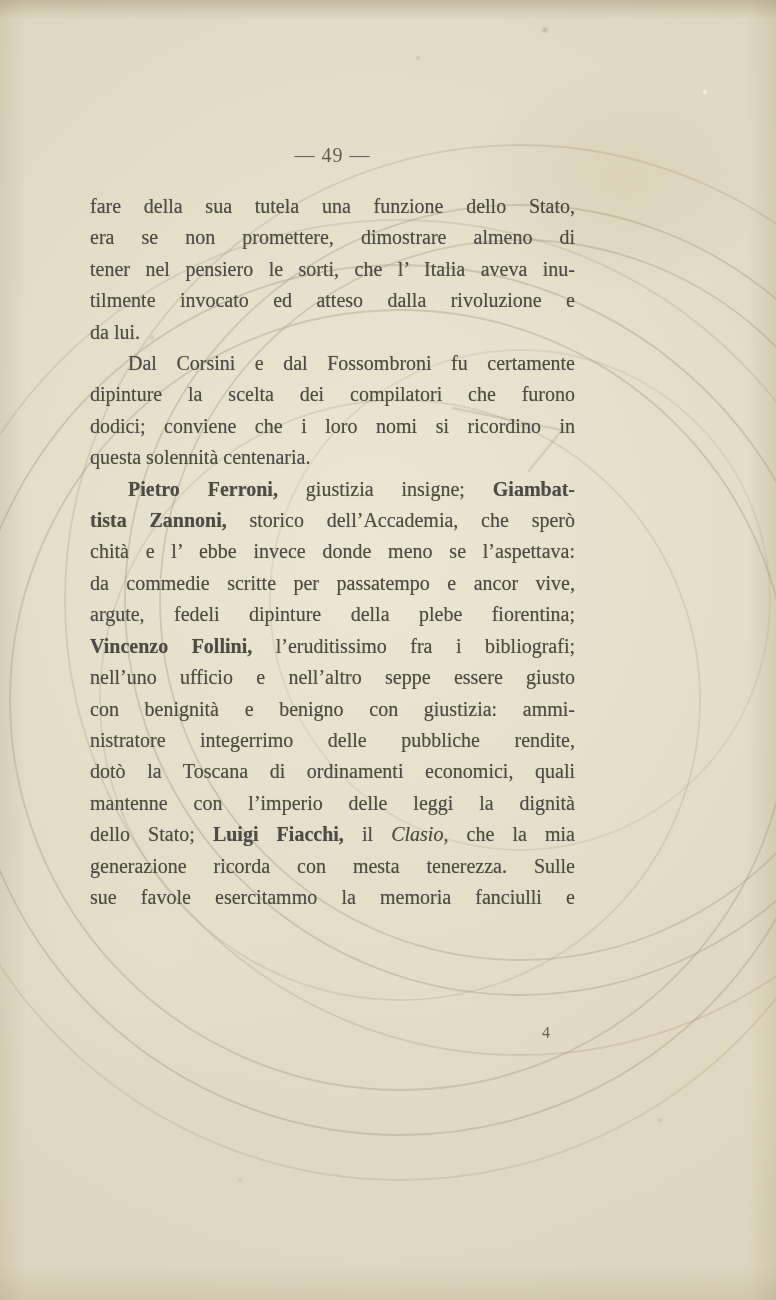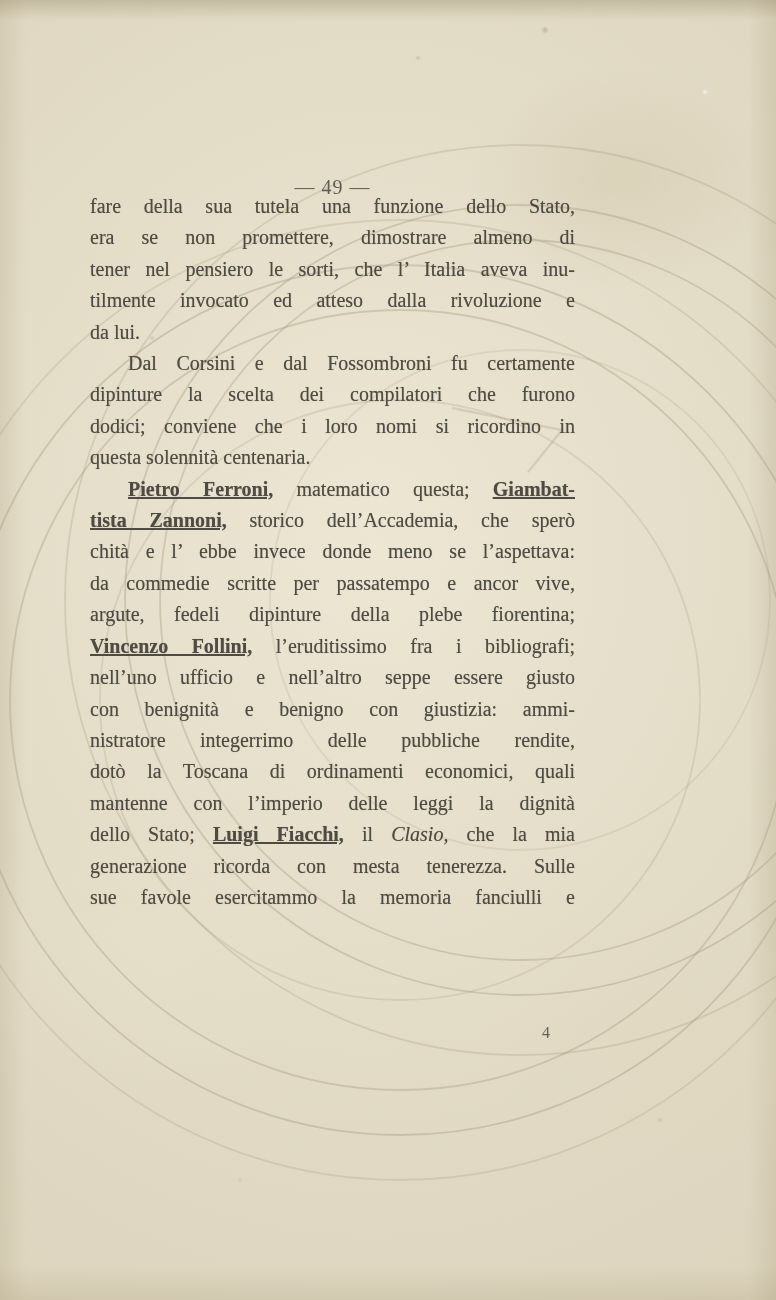--- a/index.html
+++ b/index.html
@@ -39,34 +39,33 @@
   }
   #stamp-svg { position: absolute; left: 0; top: 0; }
   #page-number {
     position: absolute;
     left: 90px; top: 144px; width: 485px;
     text-align: center;
     font-size: 20px;
     letter-spacing: 1px;
     color: var(--ink);
     opacity: .88;
-    margin-top: 32px;
   }
   #page-body-text {
     position: absolute;
     left: 90px; top: 191px; width: 485px;
     font-size: 20px;
     line-height: 31.4px;
     color: var(--ink);
     text-shadow: 0 0 0.7px rgba(92,87,74,.55);
   }
   .line { text-align: justify; text-align-last: justify; white-space: normal; }
   .line.end { text-align-last: left; }
   .line.indent { text-indent: 38px; }
-  .b { font-weight: bold; text-decoration: underline; }
+  .b { font-weight: bold; }
   .i { font-style: italic; }
   #signature-mark {
     position: absolute;
     left: 526px; top: 1024px; width: 40px;
     text-align: center;
     font-size: 16px;
     color: var(--ink);
     opacity: .85;
   }
 </style>
@@ -94,21 +93,21 @@
   <div id="page-body-text">
       <div class="line"><span>fare della sua tutela una funzione dello Stato,</span></div>
       <div class="line"><span>era se non promettere, dimostrare almeno di</span></div>
       <div class="line"><span>tener nel pensiero le sorti, che l’ Italia aveva inu-</span></div>
       <div class="line"><span>tilmente invocato ed atteso dalla rivoluzione e</span></div>
       <div class="line end"><span>da lui.</span></div>
       <div class="line indent"><span>Dal Corsini e dal Fossombroni fu certamente</span></div>
       <div class="line"><span>dipinture la scelta dei compilatori che furono</span></div>
       <div class="line"><span>dodici; conviene che i loro nomi si ricordino in</span></div>
       <div class="line end"><span>questa solennità centenaria.</span></div>
-      <div class="line indent"><span class="b">Pietro Ferroni,</span><span> matematico questa; </span><span class="b">Giambat-</span></div>
+      <div class="line indent"><span class="b">Pietro Ferroni,</span><span> giustizia insigne; </span><span class="b">Giambat-</span></div>
       <div class="line"><span class="b">tista Zannoni,</span><span> storico dell’Accademia, che sperò</span></div>
       <div class="line"><span>chità e l’ ebbe invece donde meno se l’aspettava:</span></div>
       <div class="line"><span>da commedie scritte per passatempo e ancor vive,</span></div>
       <div class="line"><span>argute, fedeli dipinture della plebe fiorentina;</span></div>
       <div class="line"><span class="b">Vincenzo Follini,</span><span> l’eruditissimo fra i bibliografi;</span></div>
       <div class="line"><span>nell’uno ufficio e nell’altro seppe essere giusto</span></div>
       <div class="line"><span>con benignità e benigno con giustizia: ammi-</span></div>
       <div class="line"><span>nistratore integerrimo delle pubbliche rendite,</span></div>
       <div class="line"><span>dotò la Toscana di ordinamenti economici, quali</span></div>
       <div class="line"><span>mantenne con l’imperio delle leggi la dignità</span></div>

